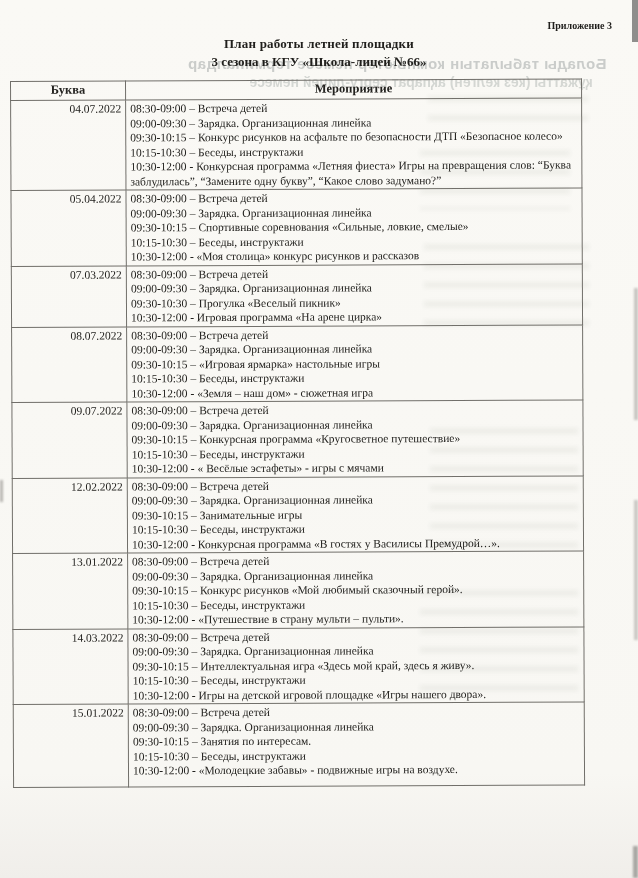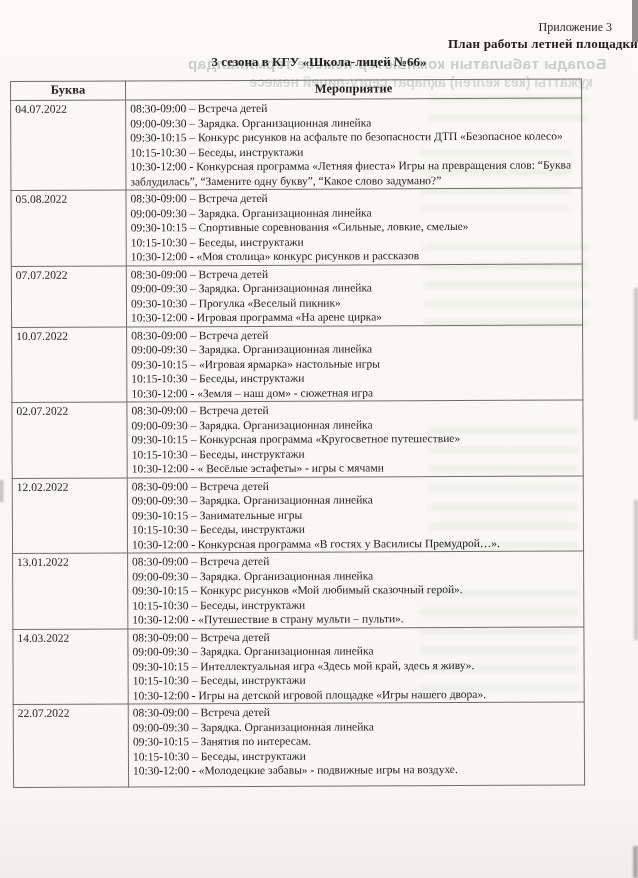--- a/index.html
+++ b/index.html
@@ -11,25 +11,25 @@
   .page {
     position: relative;
     width: 638px; height: 878px;
     overflow: hidden;
     background: linear-gradient(180deg, #faf9f5 0%, #f8f7f3 88%, #f0eeea 100%);
     color: #201f1c;
   }
   
   .appendix {
     position: absolute; top: 20px; right: 26px;
-    font-size: 12px; font-weight: 400;
+    font-size: 10px; font-weight: 700;
   }
   .title1 {
     position: absolute; top: 36px; left: 0; width: 100%;
-    text-align: right; font-size: 13px; font-weight: 700;
+    text-align: center; font-size: 13px; font-weight: 700;
     letter-spacing: .2px;
   }
   .title2 {
     position: absolute; top: 54px; left: 0; width: 100%;
     text-align: center; font-size: 13px; font-weight: 700;
   }
   
   .ghost {
     position: absolute;
     transform: scaleX(-1);
@@ -84,20 +84,21 @@
   table.sched th {
     font-size: 12.5px; font-weight: 700;
     text-align: center; padding: 1px 2px;
     height: 16px;
   }
   col.day-col { width: 115px; }
   td.date-cell {
     padding: 2px 4px 2px 6px;
     line-height: 14.5px;
     white-space: nowrap;
+    text-align: right;
   }
   td.events-cell { padding: 2px 14px 3px 9px; }
   td.events-cell .evline { line-height: 14.5px; }
   tbody tr:last-child td { padding-bottom: 8px; }
 </style>
 </head>
 <body>
 
 <div class="page">
 
@@ -136,50 +137,50 @@
           <td class="date-cell">04.07.2022</td>
           <td class="events-cell">
               <div class="evline">08:30-09:00 – Встреча детей</div>
               <div class="evline">09:00-09:30 – Зарядка. Организационная линейка</div>
               <div class="evline">09:30-10:15 – Конкурс рисунков на асфальте по безопасности ДТП «Безопасное колесо»</div>
               <div class="evline">10:15-10:30 – Беседы, инструктажи</div>
               <div class="evline">10:30-12:00 - Конкурсная программа «Летняя фиеста» Игры на превращения слов: “Буква заблудилась”, “Замените одну букву”, “Какое слово задумано?”</div>
             </td>
         </tr>
         <tr>
-          <td class="date-cell">05.08.2022</td>
+          <td class="date-cell">05.04.2022</td>
           <td class="events-cell">
               <div class="evline">08:30-09:00 – Встреча детей</div>
               <div class="evline">09:00-09:30 – Зарядка. Организационная линейка</div>
               <div class="evline">09:30-10:15 –  Спортивные соревнования «Сильные, ловкие, смелые»</div>
               <div class="evline">10:15-10:30 – Беседы, инструктажи</div>
               <div class="evline">10:30-12:00 - «Моя столица» конкурс рисунков и рассказов</div>
             </td>
         </tr>
         <tr>
-          <td class="date-cell">07.07.2022</td>
+          <td class="date-cell">07.03.2022</td>
           <td class="events-cell">
               <div class="evline">08:30-09:00 – Встреча детей</div>
               <div class="evline">09:00-09:30 – Зарядка. Организационная линейка</div>
               <div class="evline">09:30-10:30 – Прогулка «Веселый пикник»</div>
               <div class="evline">10:30-12:00 - Игровая программа «На арене цирка»</div>
             </td>
         </tr>
         <tr>
-          <td class="date-cell">10.07.2022</td>
+          <td class="date-cell">08.07.2022</td>
           <td class="events-cell">
               <div class="evline">08:30-09:00 – Встреча детей</div>
               <div class="evline">09:00-09:30 – Зарядка. Организационная линейка</div>
               <div class="evline">09:30-10:15 –  «Игровая ярмарка» настольные игры</div>
               <div class="evline">10:15-10:30 – Беседы, инструктажи</div>
               <div class="evline">10:30-12:00 - «Земля – наш дом» - сюжетная игра</div>
             </td>
         </tr>
         <tr>
-          <td class="date-cell">02.07.2022</td>
+          <td class="date-cell">09.07.2022</td>
           <td class="events-cell">
               <div class="evline">08:30-09:00 – Встреча детей</div>
               <div class="evline">09:00-09:30 – Зарядка. Организационная линейка</div>
               <div class="evline">09:30-10:15 – Конкурсная программа «Кругосветное путешествие»</div>
               <div class="evline">10:15-10:30 – Беседы, инструктажи</div>
               <div class="evline">10:30-12:00 - « Весёлые эстафеты» - игры с мячами</div>
             </td>
         </tr>
         <tr>
           <td class="date-cell">12.02.2022</td>
@@ -205,21 +206,21 @@
           <td class="date-cell">14.03.2022</td>
           <td class="events-cell">
               <div class="evline">08:30-09:00 – Встреча детей</div>
               <div class="evline">09:00-09:30 – Зарядка. Организационная линейка</div>
               <div class="evline">09:30-10:15 –  Интеллектуальная игра «Здесь мой край, здесь я живу».</div>
               <div class="evline">10:15-10:30 – Беседы, инструктажи</div>
               <div class="evline">10:30-12:00 - Игры на детской игровой площадке «Игры нашего двора».</div>
             </td>
         </tr>
         <tr>
-          <td class="date-cell">22.07.2022</td>
+          <td class="date-cell">15.01.2022</td>
           <td class="events-cell">
               <div class="evline">08:30-09:00 – Встреча детей</div>
               <div class="evline">09:00-09:30 – Зарядка. Организационная линейка</div>
               <div class="evline">09:30-10:15 – Занятия по интересам.</div>
               <div class="evline">10:15-10:30 – Беседы, инструктажи</div>
               <div class="evline">10:30-12:00 - «Молодецкие забавы» - подвижные игры на воздухе.</div>
             </td>
         </tr>
       </tbody>
     </table>

